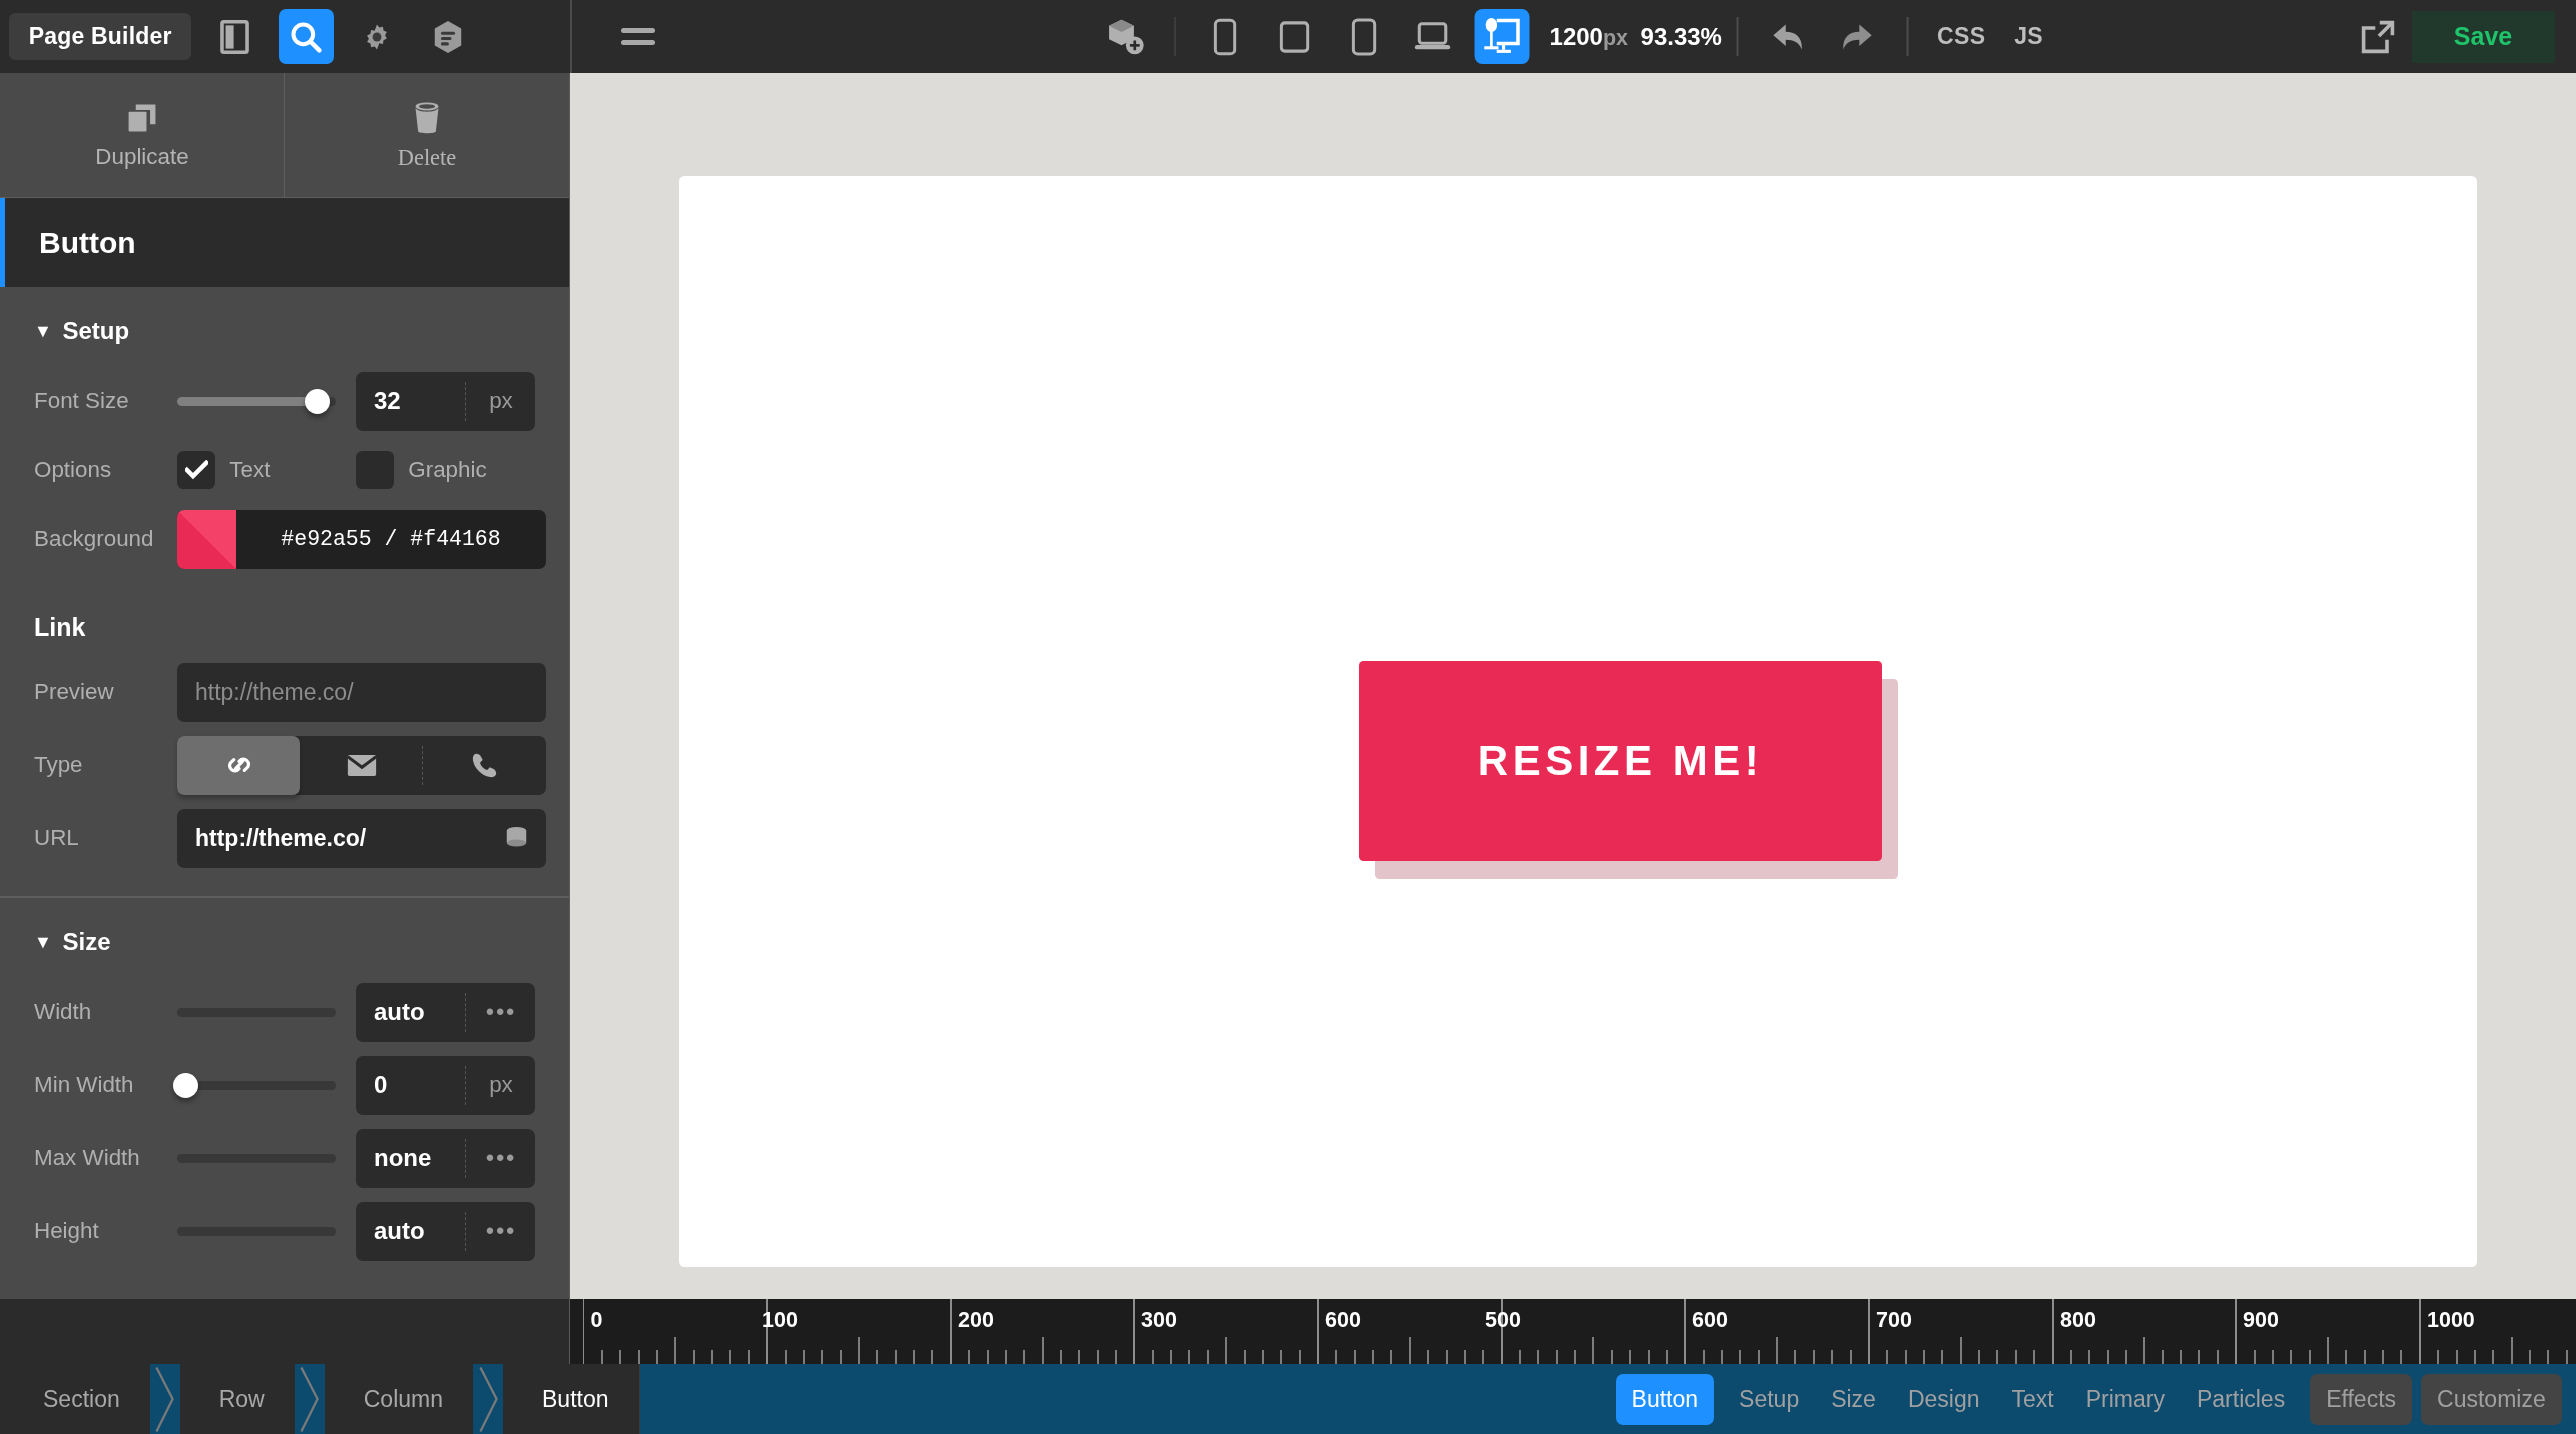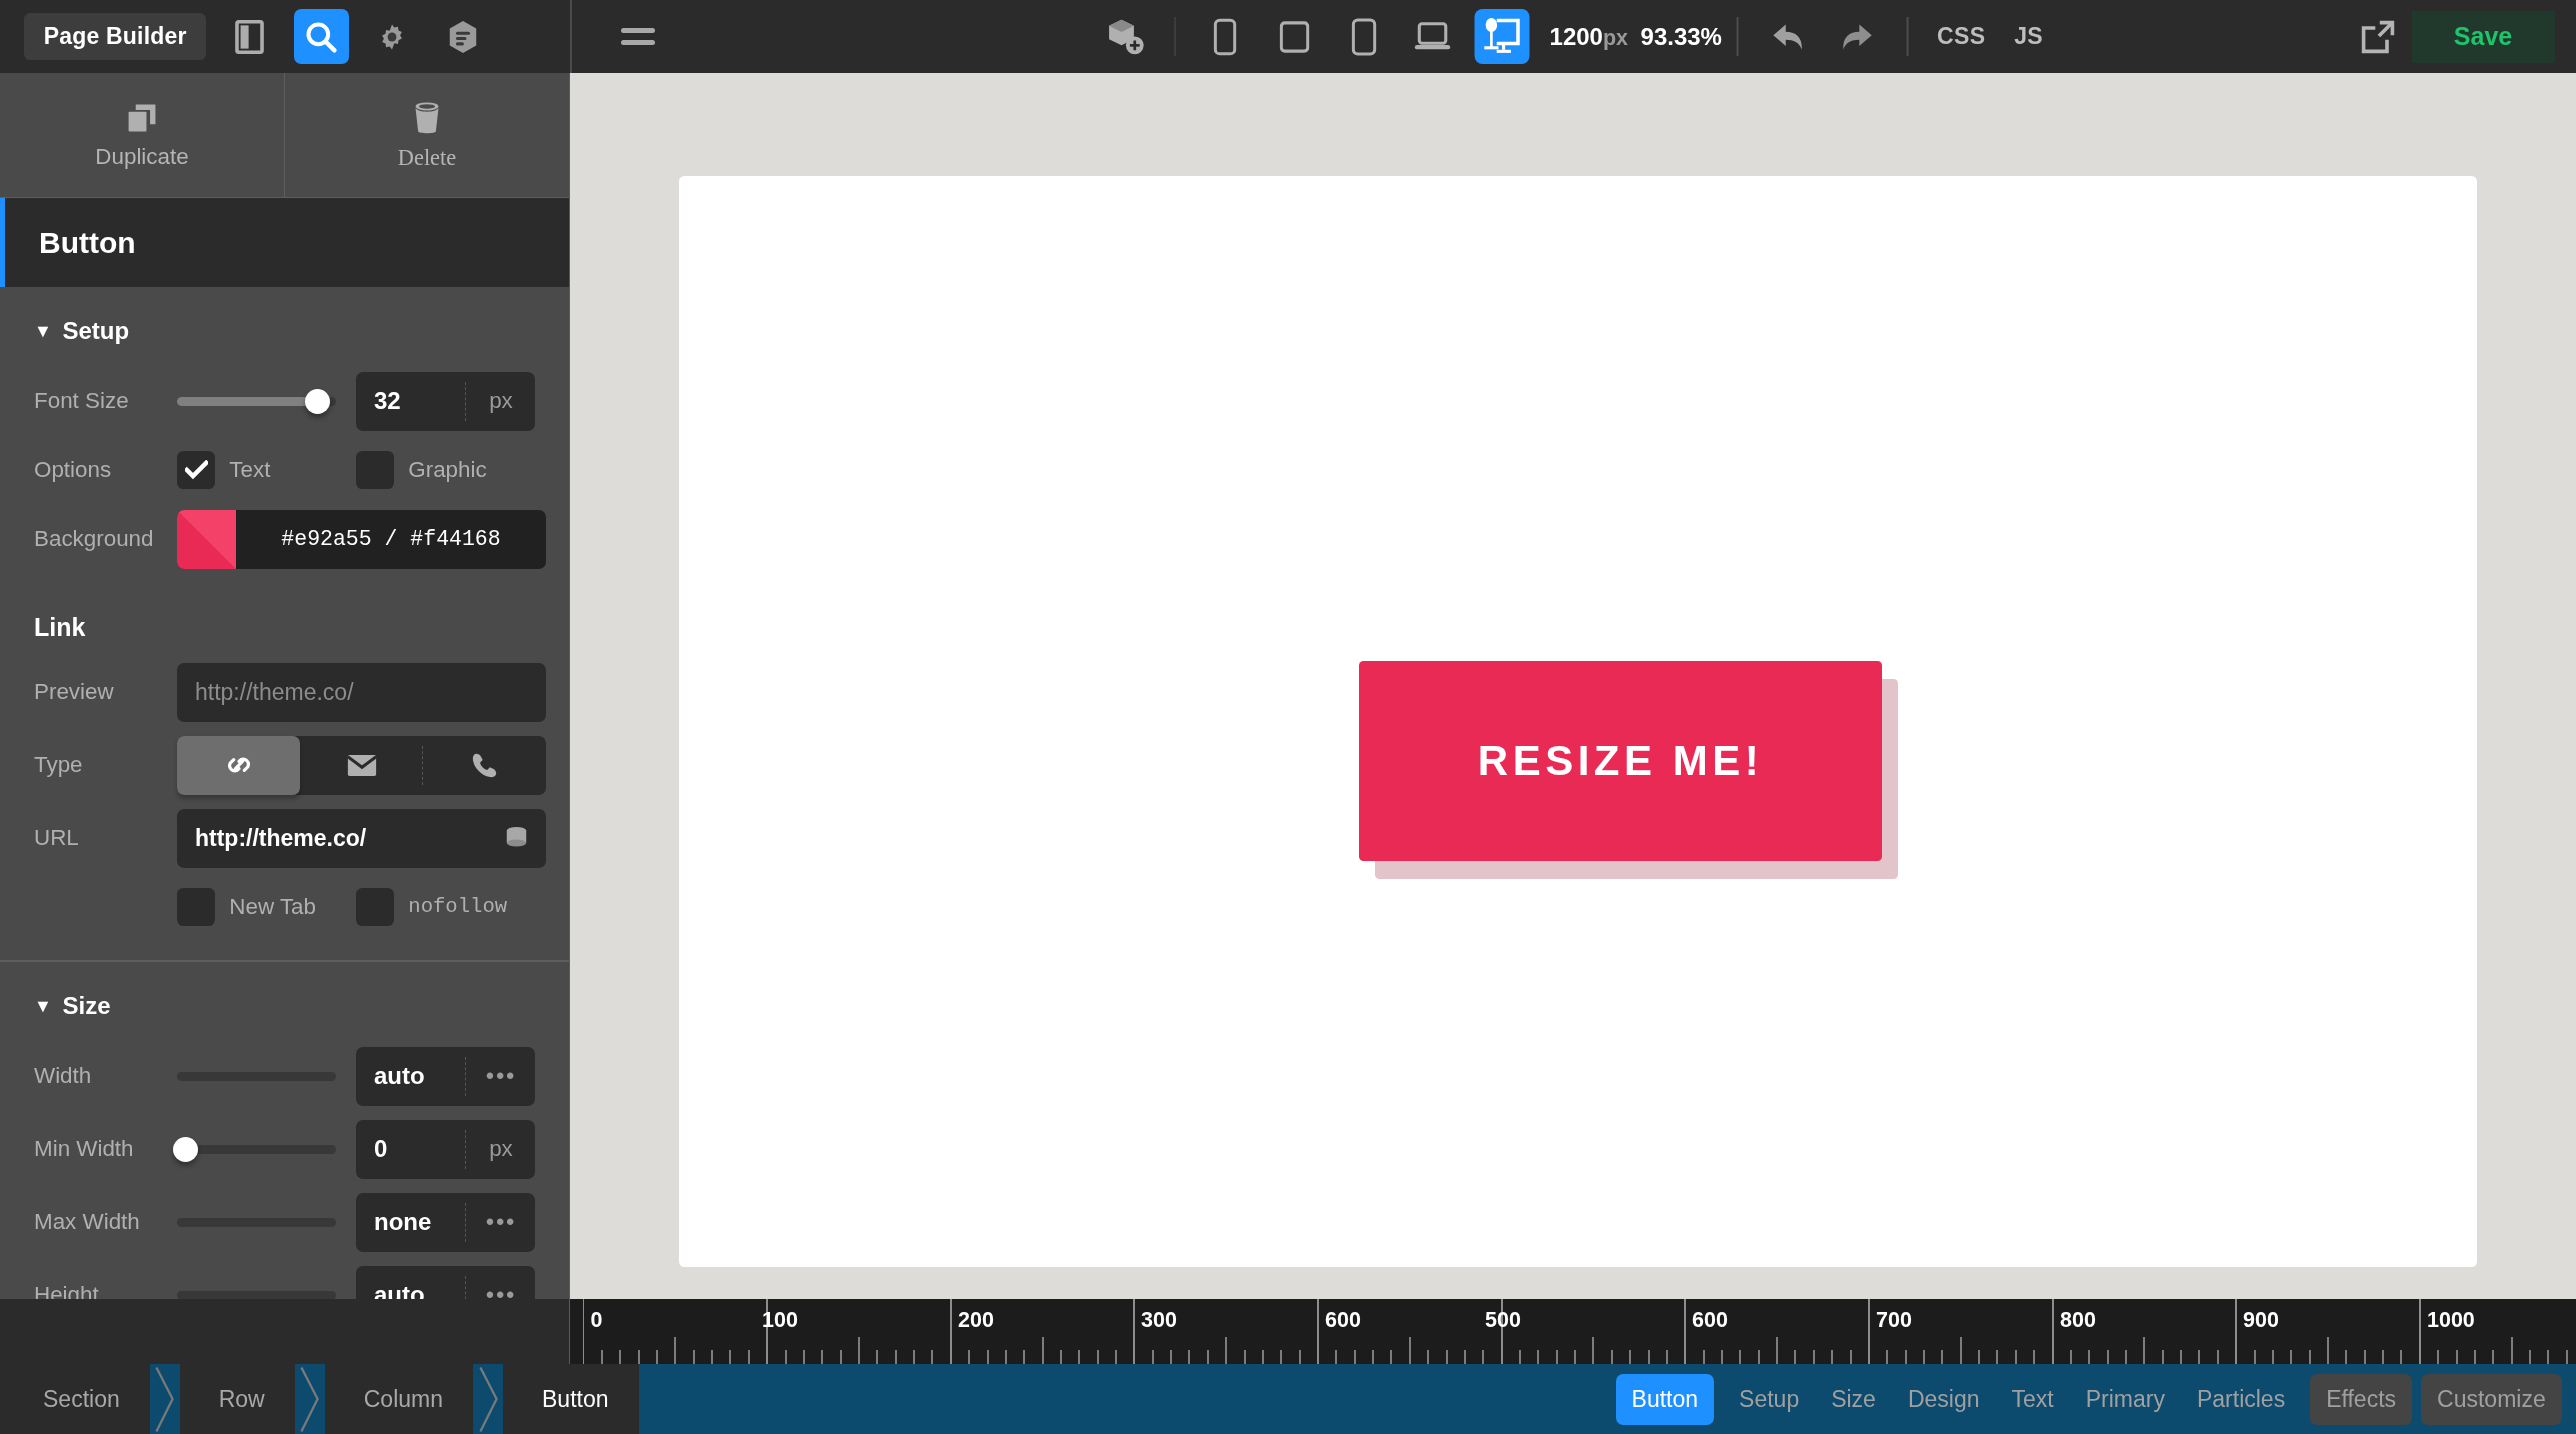--- a/index.html
+++ b/index.html
@@ -12,21 +12,21 @@
   }
   .app { position: relative; width: 2576px; height: 1435px; display: flex; flex-direction: column; }
 
   
   .topbar {
     height: 73px; min-height: 73px; background: #2b2b2b;
     display: flex; align-items: center; position: relative;
   }
   .topbar-left {
     width: 570px; min-width: 570px; height: 73px;
-    display: flex; align-items: center; gap: 10.7px; padding-left: 24px;
+    display: flex; align-items: center; gap: 10.7px; padding-left: 9px;
     background: #2b2b2b;
   }
   .pb-badge {
     background: #3d3d3d; color: #ffffff; font-size: 23px; font-weight: bold;
     padding: 9.8px 19.7px; border-radius: 6.3px; letter-spacing: 0.2px;
     white-space: nowrap;
   }
   .ticon {
     width: 55px; height: 55px; border-radius: 7.2px;
     display: flex; align-items: center; justify-content: center;
@@ -445,31 +445,20 @@
             <div class="textfield">
               <span class="fv">http://theme.co/</span>
               <svg width="23" height="25" viewBox="0 0 26 28">
                   <ellipse cx="13" cy="5" rx="11" ry="4" fill="#a8a8a8"></ellipse>
                   <rect x="2" y="5" width="22" height="14" fill="#a8a8a8"></rect>
                   <ellipse cx="13" cy="19" rx="11" ry="4" fill="#8c8c8c"></ellipse>
                 </svg>
             </div>
           </div>
 
-          <div class="checkrow">
-            <div class="row-label"></div>
-            <div class="chk-group">
-              <div class="chkbox"></div>
-              <span class="chk-label">New Tab</span>
-            </div>
-            <div class="chk-group">
-              <div class="chkbox"></div>
-              <span class="chk-label mono">nofollow</span>
-            </div>
-          </div>
         </div>
 
         <div class="section-sep"></div>
 
         <div class="section">
           <div class="sec-head">
             <span class="caret">▼</span>
             <span class="sec-title">Size</span>
           </div>
 

